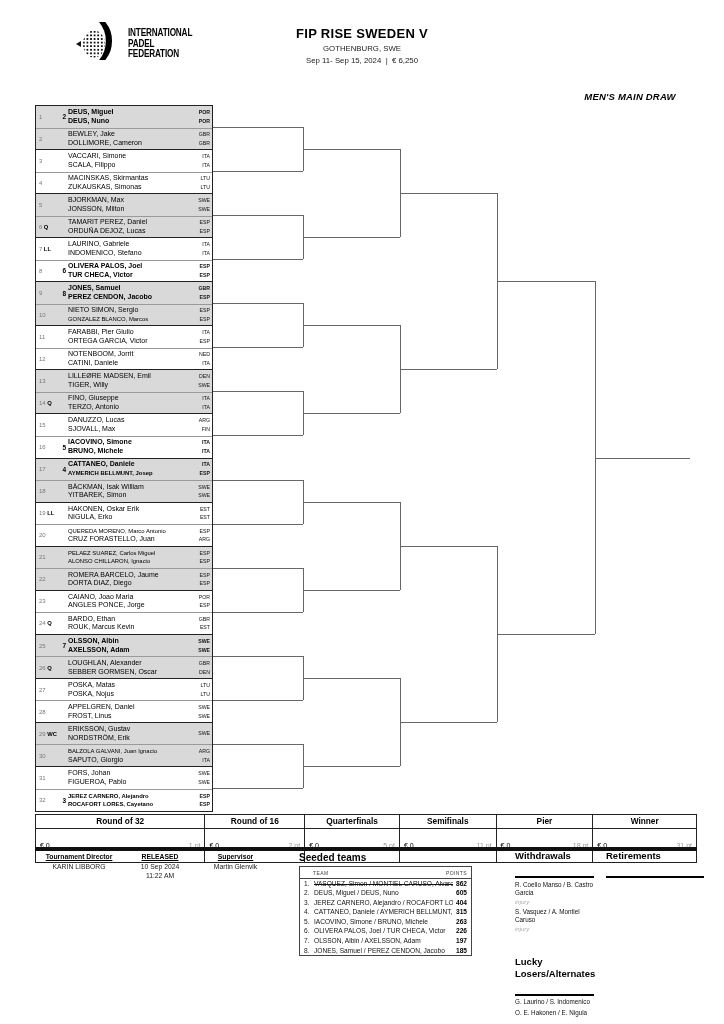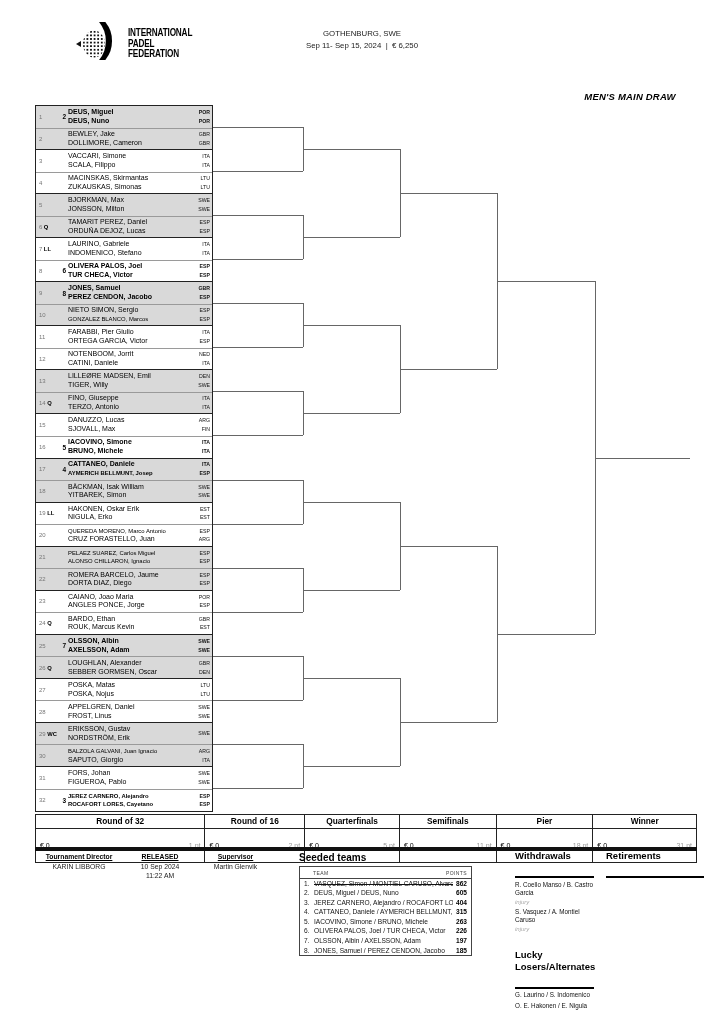--- a/index.html
+++ b/index.html
@@ -66,41 +66,42 @@
   .srow .tn{flex:1;min-width:0;white-space:nowrap;overflow:hidden;color:#111;}
   .srow .pp{font-weight:700;margin-left:3px;}
   .srow.struck .tn{text-decoration:line-through;}
 
   
   #withdrawals{position:absolute;left:515px;top:850px;width:79px;}
   #retirements{position:absolute;left:606px;top:850px;width:98px;}
   .wtitle{font-size:9.5px;font-weight:700;padding-bottom:14px;border-bottom:2.5px double #000;line-height:12px;}
   .wentry{font-size:6.3px;line-height:8.3px;margin-top:2.5px;color:#111;}
   .wreason{font-size:6px;font-style:italic;color:#aaa;margin:1.5px 0 3px;}
-  #lucky{margin-top:17px;}
+  #lucky{margin-top:24px;}
 </style>
 </head>
 <body>
 
 <div id="page">
 
   <div id="logo">
     <div class="logo-mark">
       <div class="logo-tri"></div>
       <div class="logo-dots"></div>
       <div class="logo-paren">)</div>
     </div>
     <div class="logo-text">
       <div>INTERNATIONAL</div>
       <div>PADEL</div>
       <div>FEDERATION</div>
     </div>
   </div>
 
   <div id="title-block">
+    <div class="t1">FIP RISE SWEDEN V</div>
     <div class="t2">GOTHENBURG, SWE</div>
     <div class="t3">
       <span>Sep 11- Sep 15, 2024</span>
       &nbsp;<span>|</span>&nbsp;
       <span>€ 6,250</span>
     </div>
   </div>
 
   <div id="draw-title">MEN'S MAIN DRAW</div>
 

